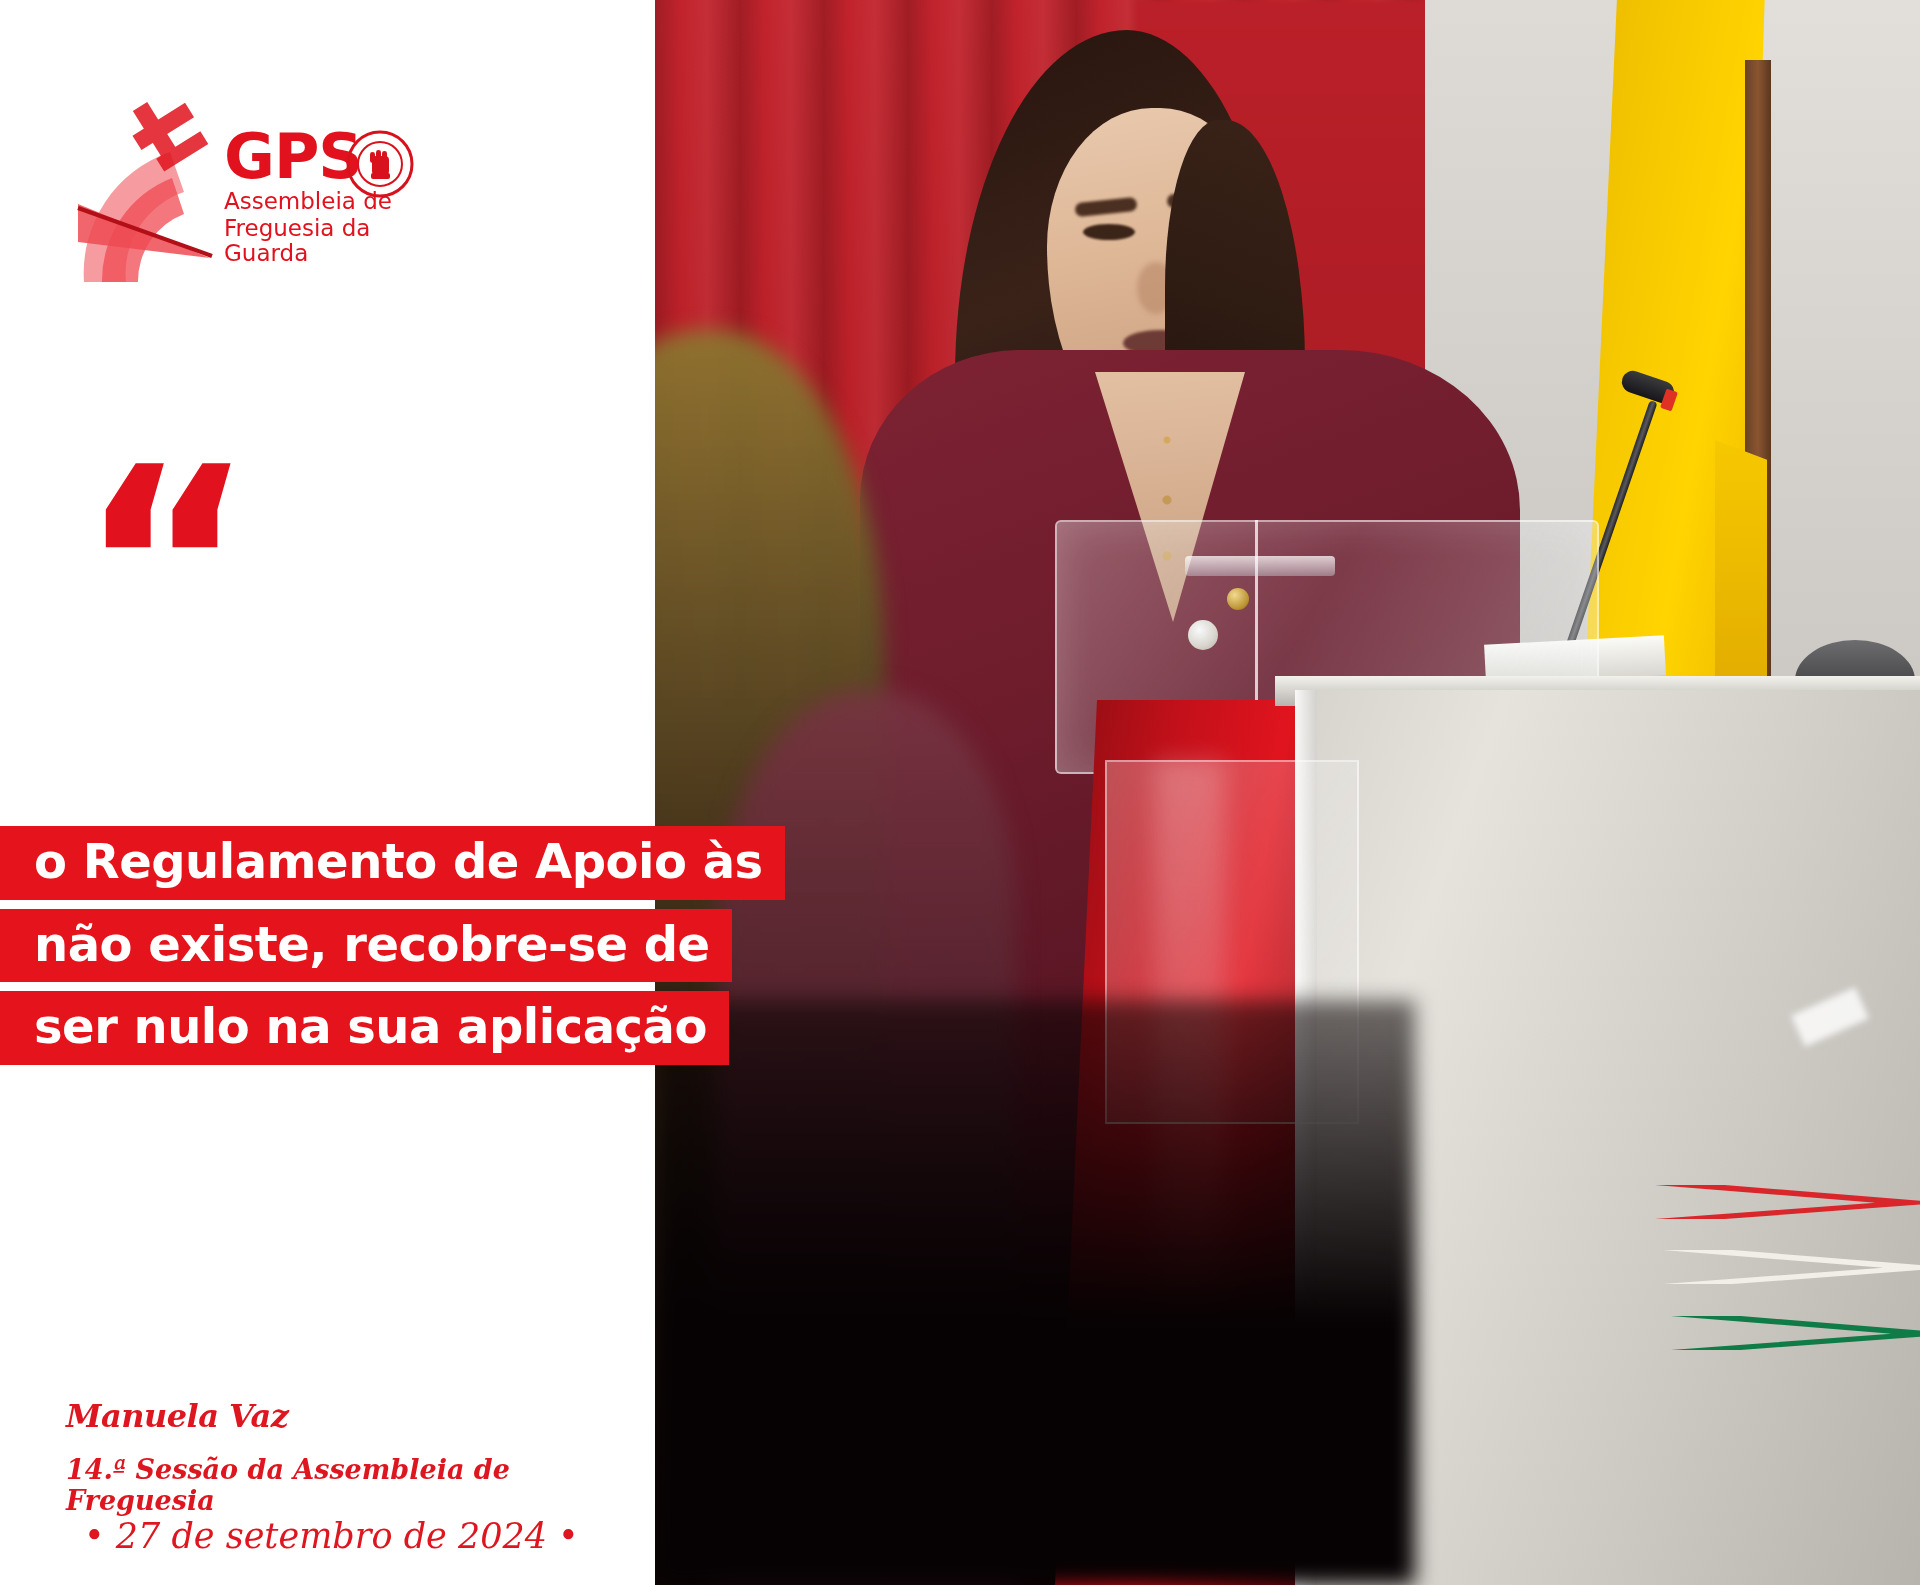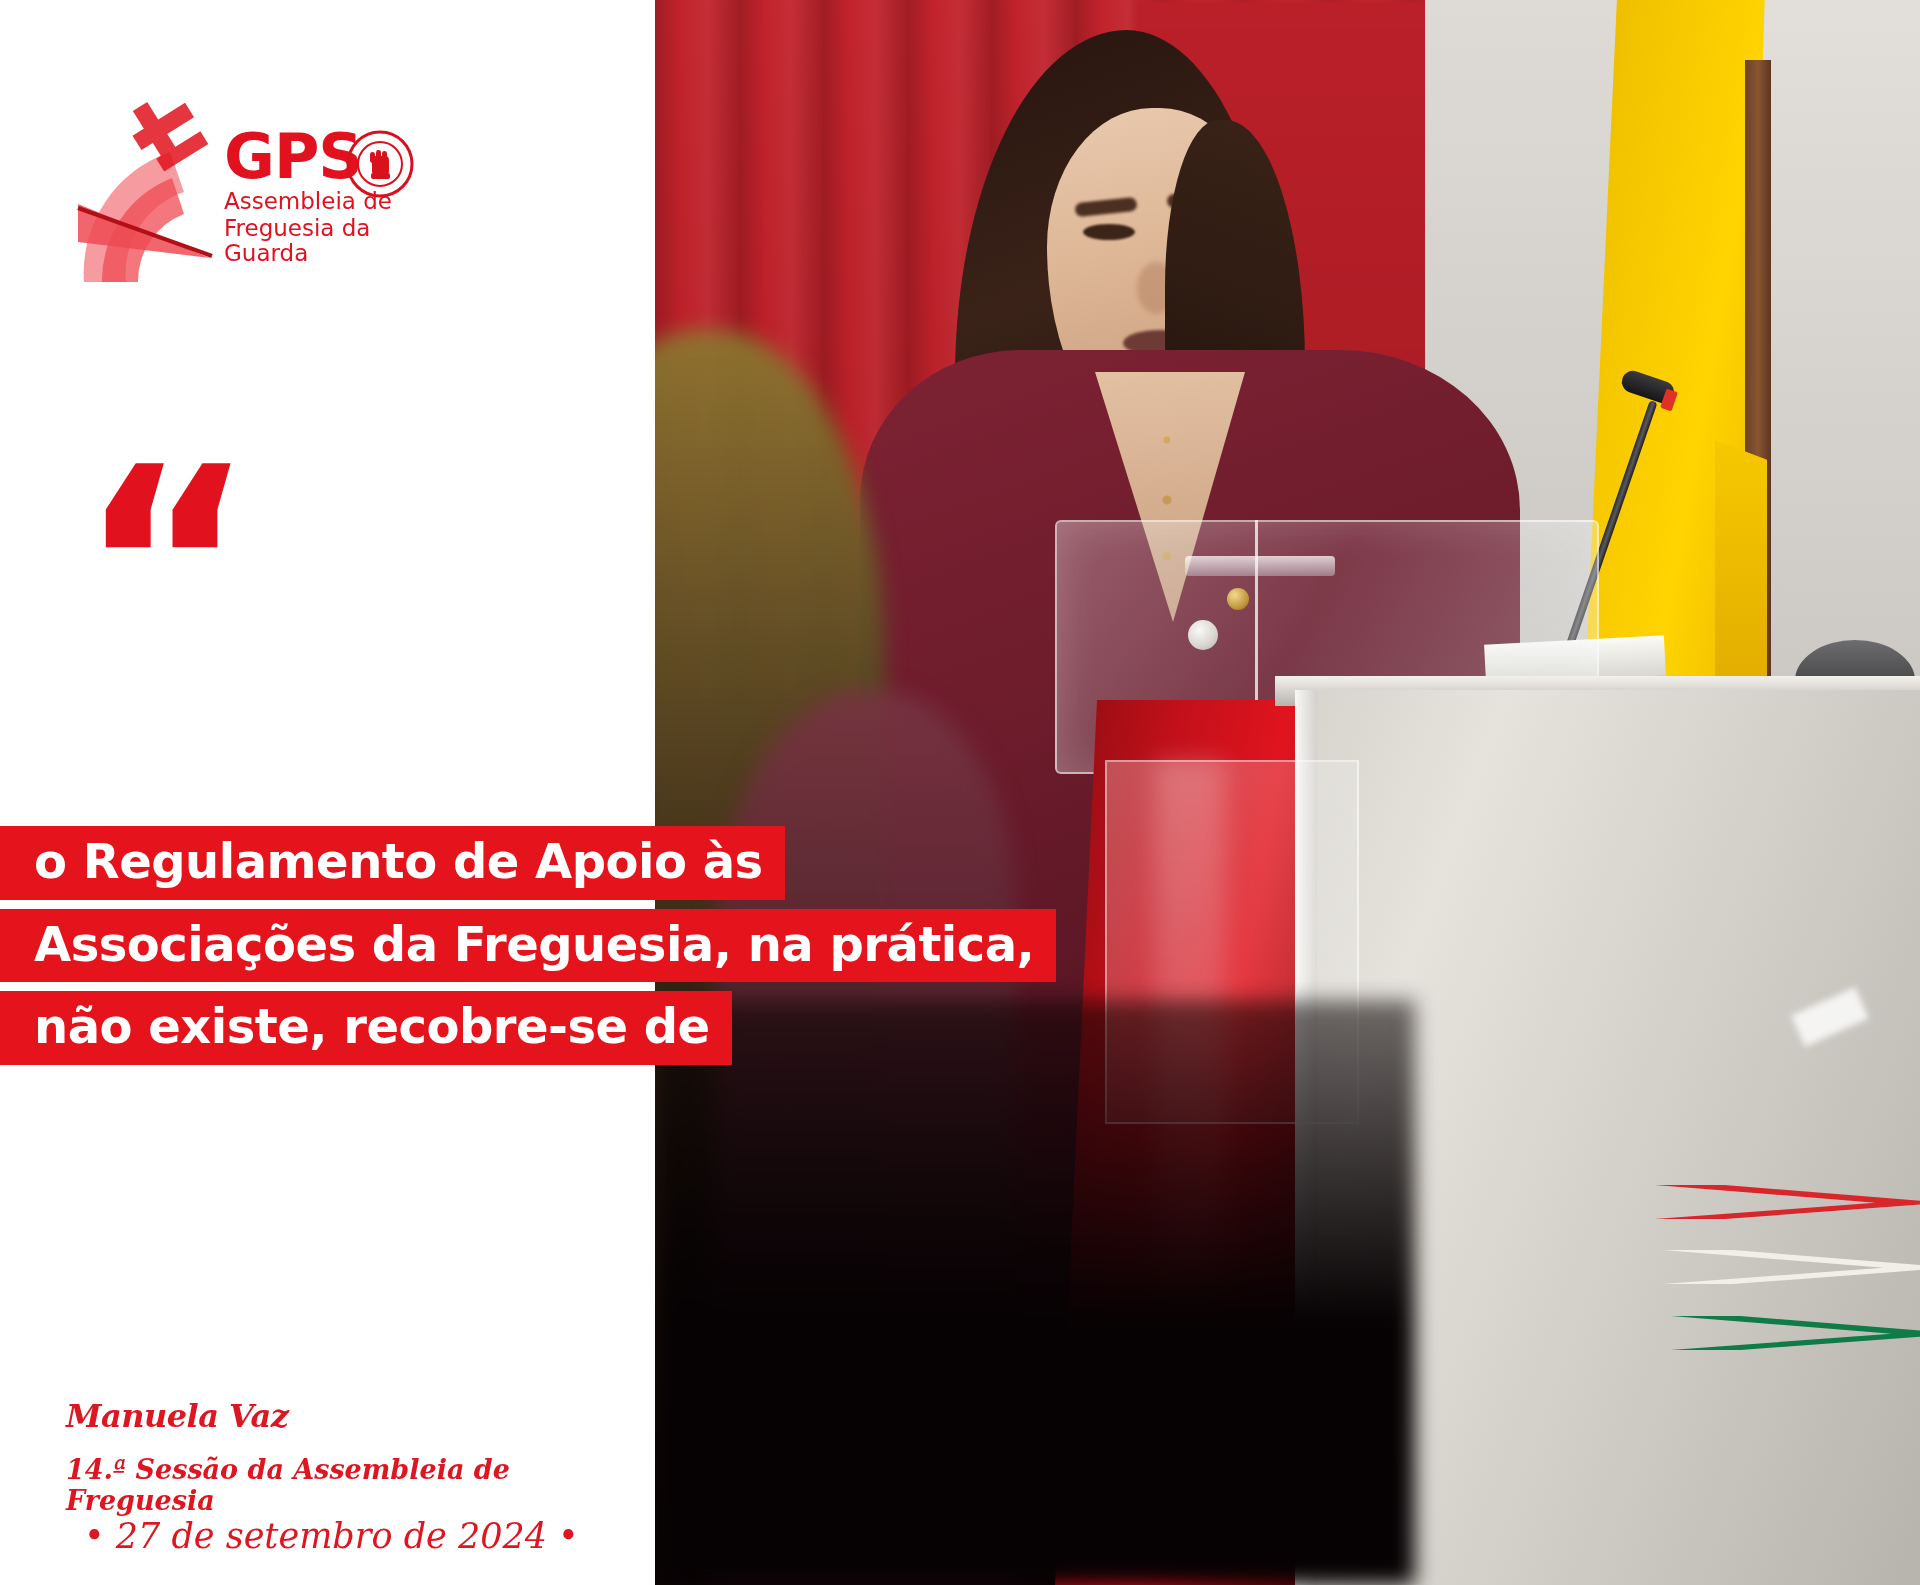--- a/index.html
+++ b/index.html
@@ -433,17 +433,17 @@
 
     <div class="attrib">
       <div class="attrib-name">Manuela Vaz</div>
       <div class="attrib-session">14.ª Sessão da Assembleia de Freguesia</div>
       <div class="attrib-date">• 27 de setembro de 2024 •</div>
     </div>
   </div>
 
   <div class="quote-block">
     <div><span class="qline indent">o Regulamento de Apoio às</span></div>
-    <div><span class="qline">Associações da Freguesia, na prática,</span></div>
     <div><span class="qline">não existe, recobre-se de</span></div>
+    <div><span class="qline indent">ser nulo na sua aplicação</span></div>
   </div>
 
 </div>
 
 </body></html>

